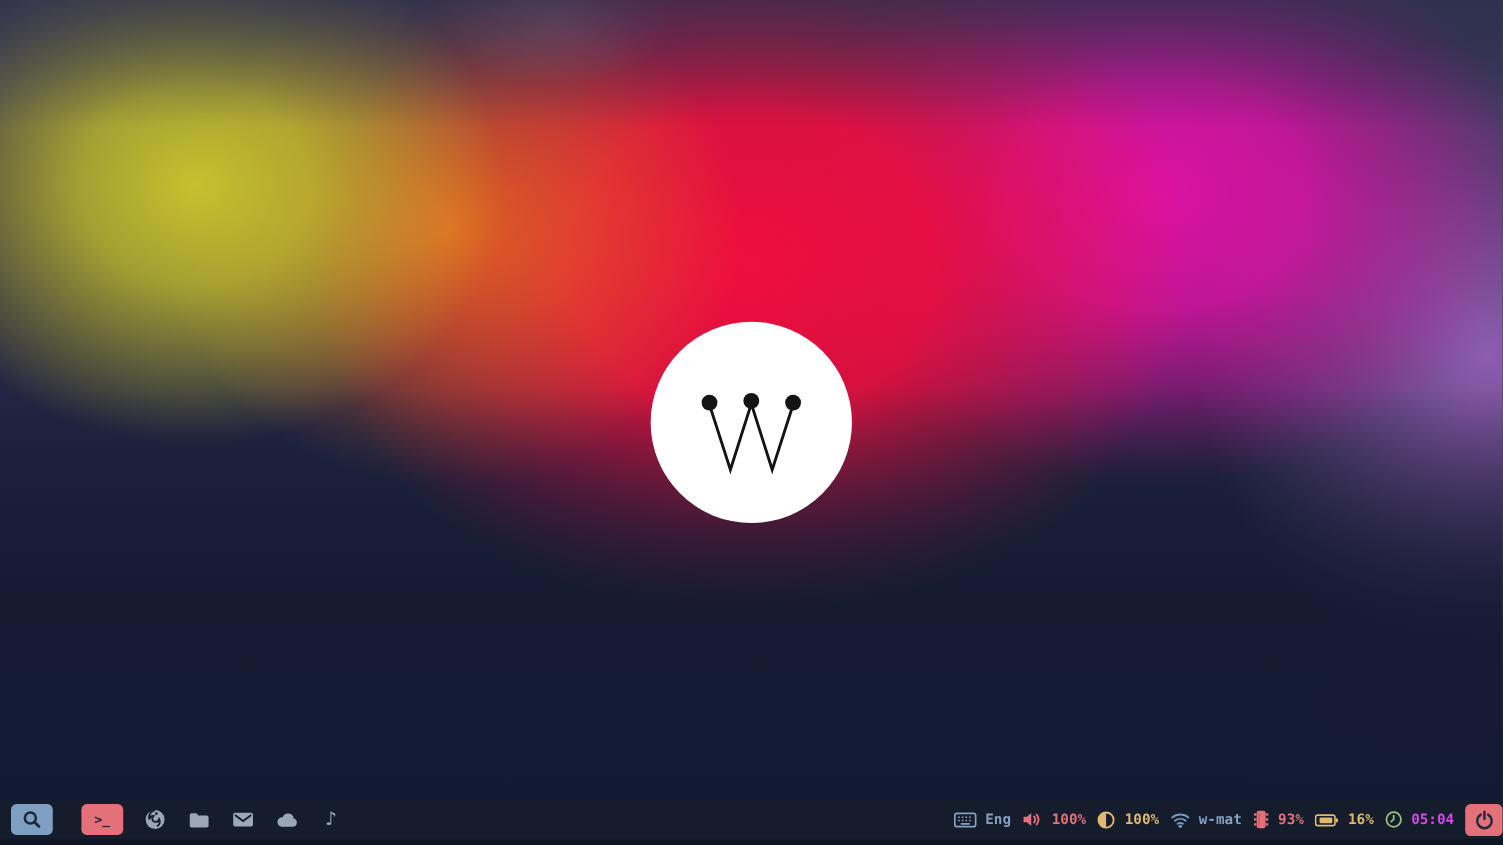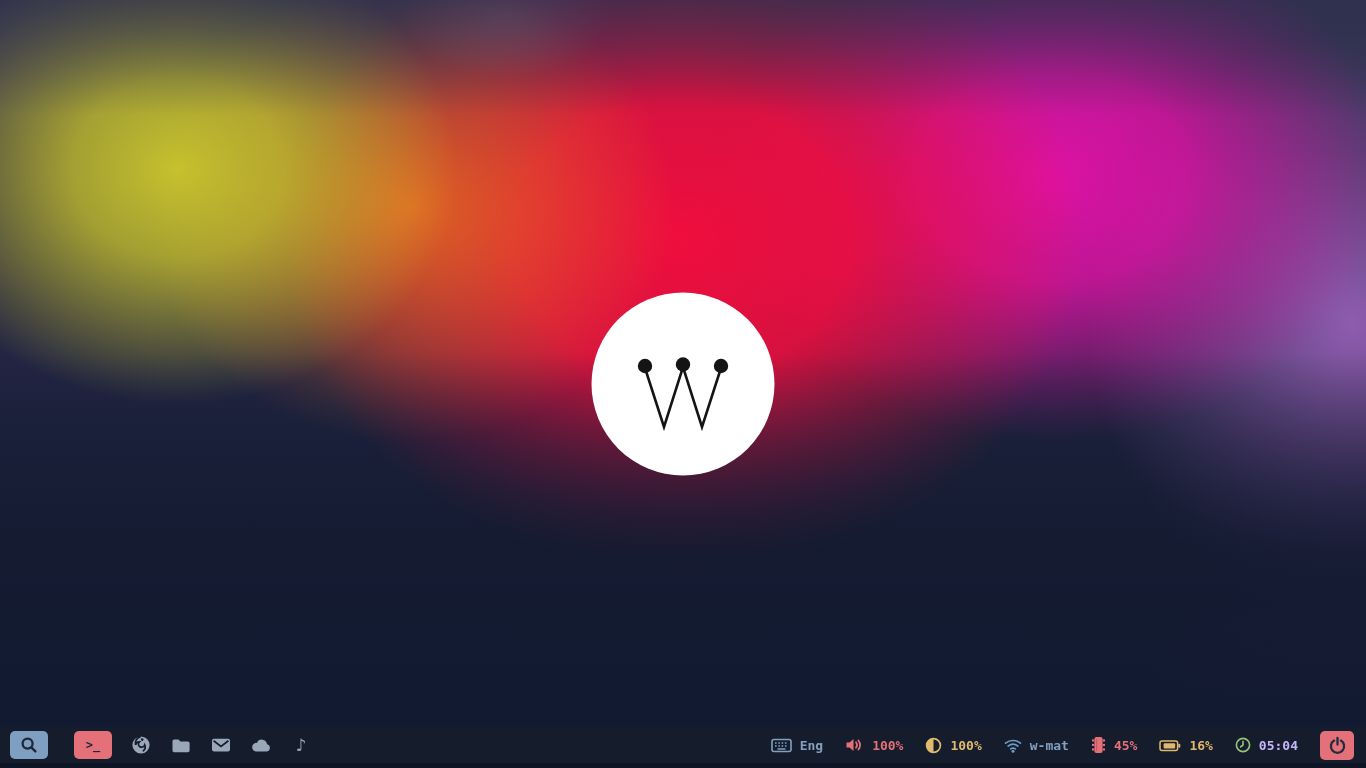--- a/index.html
+++ b/index.html
@@ -30,21 +30,21 @@
   
   .taskbar{
     position:absolute;left:0;bottom:0;width:1366px;height:41px;
     background:#151c2b;
     display:flex;align-items:center;justify-content:space-between;
     padding:0 0 5px 0;
   }
   .taskbar::after{content:"";position:absolute;left:0;bottom:0;width:100%;height:5px;
     background:#0d1423;}
   .bar-left{display:flex;align-items:center;padding-left:10px;}
-  .bar-right{display:flex;align-items:center;gap:22px;padding-right:12px;}
+  .bar-right{display:flex;align-items:center;gap:10px;padding-right:0;}
 
   .launch-btn{
     width:38px;height:28px;border-radius:5px;border:none;
     display:flex;align-items:center;justify-content:center;cursor:pointer;
     padding:0;flex:none;
   }
   .search-btn{background:#7e9fc1;}
   .terminal-btn{background:#e4717a;margin-left:26px;
     font-family:"DejaVu Sans Mono",monospace;font-weight:bold;font-size:12px;color:#1e2738;}
   .tray-launcher{
@@ -53,21 +53,21 @@
   }
   .tray-launcher:first-of-type{margin-left:14px;}
   .note-glyph{font-size:17px;color:#9aa7b8;line-height:1;
     font-family:"DejaVu Sans",sans-serif;}
 
   .status-item{display:flex;align-items:center;gap:8px;cursor:default;}
   .status-label{font-size:13px;font-weight:bold;letter-spacing:0;}
   .c-blue{color:#84a0c0;}
   .c-red{color:#e4717a;}
   .c-yellow{color:#e0b96e;}
-  .c-green{color:#c4b5fd;}
+  .c-green{color:#d946ef;}
 
   .power-btn{
     width:34px;height:29px;border-radius:5px;border:none;background:#e4717a;
     display:flex;align-items:center;justify-content:center;cursor:pointer;padding:0;flex:none;
   }
   svg{display:block;}
 </style>
 </head>
 <body>
 
@@ -193,21 +193,21 @@
           <rect x="3.4" y="1" width="8.2" height="16" rx="2" fill="#e4717a"></rect>
           <rect x="1" y="3.4" width="2.2" height="2.1" fill="#e4717a"></rect>
           <rect x="1" y="7.9" width="2.2" height="2.1" fill="#e4717a"></rect>
           <rect x="1" y="12.4" width="2.2" height="2.1" fill="#e4717a"></rect>
           <rect x="11.8" y="3.4" width="2.2" height="2.1" fill="#e4717a"></rect>
           <rect x="11.8" y="7.9" width="2.2" height="2.1" fill="#e4717a"></rect>
           <rect x="11.8" y="12.4" width="2.2" height="2.1" fill="#e4717a"></rect>
           <line x1="5.6" y1="3.2" x2="5.6" y2="14.8" stroke="#c85560" stroke-width="1.1"></line>
         </svg>
       </span>
-      <span class="status-label c-red">45%</span>
+      <span class="status-label c-red">93%</span>
     </div>
 
     <div class="status-item">
       <span>
         <svg width="22" height="17" viewBox="0 0 22 17">
           <rect x="1" y="4" width="17.6" height="9.6" rx="2" fill="none" stroke="#e0b96e" stroke-width="1.5"></rect>
           <rect x="4.6" y="6.2" width="11.6" height="5.2" rx="1" fill="#e0b96e"></rect>
           <rect x="19.3" y="6.8" width="2" height="4" rx="1" fill="#e0b96e"></rect>
         </svg>
       </span>

